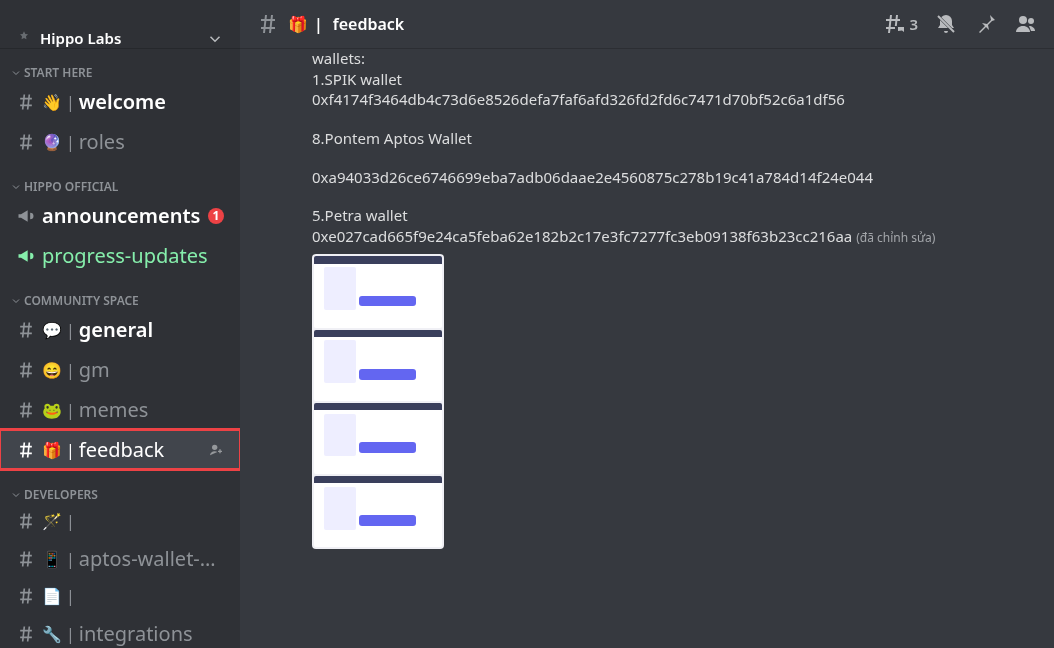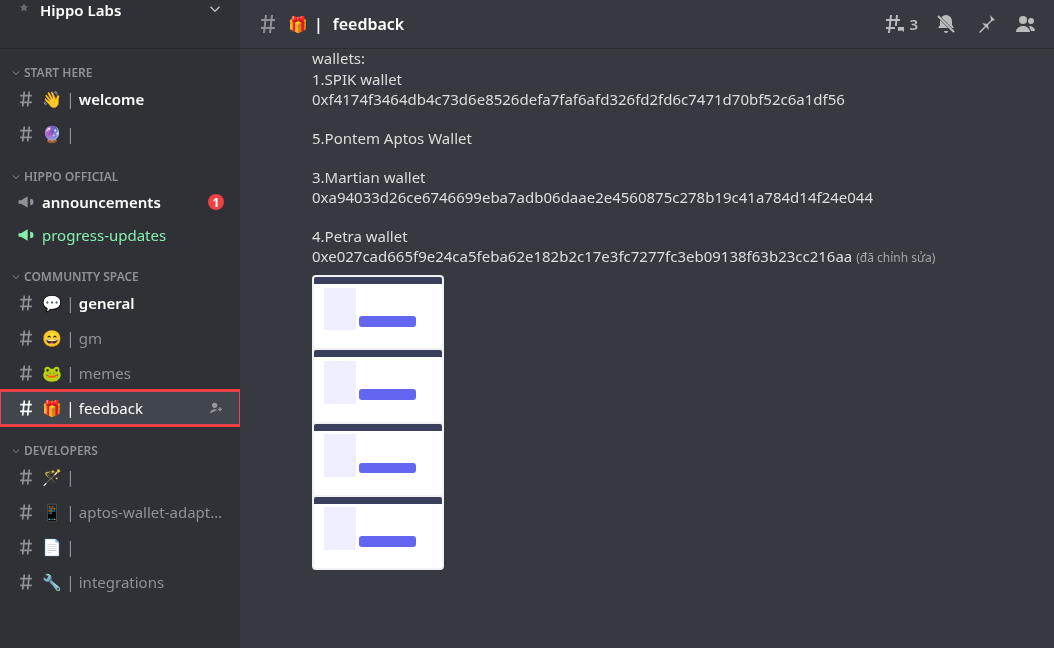--- a/index.html
+++ b/index.html
@@ -1,32 +1,32 @@
 <!DOCTYPE html>
 <html><head>
 <meta charset="utf-8">
 <style>
 *{margin:0;padding:0;box-sizing:border-box;font-family:"gg sans","Noto Sans",sans-serif}
 body{background:#36393f;color:#dcddde;width:1054px;height:648px;overflow:hidden;display:flex}
 .sidebar{width:240px;background:#2f3136;display:flex;flex-direction:column;flex-shrink:0}
-.server-header{height:48px;padding:0 16px;display:flex;align-items:flex-start;justify-content:space-between;box-shadow:0 1px 0 rgba(4,4,5,.2);cursor:pointer}
+.server-header{height:48px;padding:0 16px;display:flex;align-items:flex-end;justify-content:space-between;box-shadow:0 1px 0 rgba(4,4,5,.2);cursor:pointer}
 .server-name{display:flex;align-items:center;gap:8px;font-weight:600;color:#fff;font-size:15px}
 .server-icon{width:16px;height:16px;color:#8e9297}
 .chevron{color:#b9bbbe}
 .channels{flex:1;overflow-y:auto;padding:0 8px 24px}
 .category{padding:16px 8px 0 2px;display:flex;align-items:center;gap:2px;color:#8e9297;font-size:12px;font-weight:600;text-transform:uppercase;cursor:pointer}
 .category .arrow{width:12px;height:12px}
 .channel{display:flex;align-items:center;padding:6px 8px;margin:1px 0;border-radius:4px;color:#8e9297;cursor:pointer;position:relative}
 .channel.muted{color:#86efac}
 .channel.active{background:rgba(79,84,92,.6);color:#fff}
 .channel.highlighted{outline:3px solid #ed4245;outline-offset:-1px;border-radius:0;margin-left:-8px;margin-right:-8px;padding-left:16px;padding-right:16px}
 .hash{width:20px;height:20px;margin-right:6px;display:flex;align-items:center;justify-content:center;flex-shrink:0}
 .emoji{margin-right:4px;font-size:16px}
 .sep{color:inherit;margin-right:4px}
-.channel-name{font-size:15px;flex:1;white-space:nowrap;overflow:hidden;text-overflow:ellipsis}
+.channel-name{font-size:20px;flex:1;white-space:nowrap;overflow:hidden;text-overflow:ellipsis}
 .channel-name.bold{font-weight:600;color:#fff}
 .badge{background:#ed4245;color:#fff;font-size:12px;font-weight:700;border-radius:8px;min-width:16px;height:16px;display:flex;align-items:center;justify-content:center;padding:0 4px}
 .invite{color:#b9bbbe;opacity:.7}
 .mega{width:20px;height:20px;margin-right:6px;display:flex;align-items:center;justify-content:center}
 .main{flex:1;display:flex;flex-direction:column;background:#36393f}
 .header{height:48px;padding:0 16px;display:flex;align-items:center;box-shadow:0 1px 0 rgba(4,4,5,.2)}
 .header-left{display:flex;align-items:center;flex:1}
 .header-hash{color:#8e9297;margin-right:8px}
 .header-title{color:#fff;font-weight:600;font-size:16px;display:flex;align-items:center;gap:6px}
 .header-icons{display:flex;gap:16px;align-items:center;color:#b9bbbe}
@@ -76,20 +76,21 @@
         <span class="channel-name bold">welcome</span>
       </div>
       <div class="channel">
         <span class="hash">
           <svg width="20" height="20" viewBox="0 0 24 24" fill="none" stroke="currentColor" stroke-width="2">
             <path d="M5 8h14M5 16h14M10 3l-2 18M16 3l-2 18"></path>
           </svg>
         </span>
         <span class="emoji">🔮</span>
         <span class="sep">|</span>
+        <span class="channel-name">roles</span>
       </div>
       <div class="category">
         <svg class="arrow" viewBox="0 0 24 24" fill="none" stroke="currentColor" stroke-width="2">
           <path d="M6 9l6 6 6-6"></path>
         </svg>
         <span>HIPPO OFFICIAL</span>
       </div>
       <div class="channel">
         <span class="mega">
           <svg width="20" height="20" viewBox="0 0 24 24" fill="currentColor">
@@ -248,26 +249,25 @@
           </svg>
       </div>
     </div>
   </div>
   <div class="content">
     <div id="msg-body">
         <div class="msg-line">wallets:</div>
         <div class="msg-line">1.SPIK wallet</div>
         <div class="msg-line">0xf4174f3464db4c73d6e8526defa7faf6afd326fd2fd6c7471d70bf52c6a1df56</div>
         <div class="msg-spacer"></div>
-        <div class="msg-line">5.Pontem Aptos Wallet</div>
+        <div class="msg-line">8.Pontem Aptos Wallet</div>
         <div class="msg-spacer"></div>
-        <div class="msg-line">3.Martian wallet</div>
         <div class="msg-line">0xa94033d26ce6746699eba7adb06daae2e4560875c278b19c41a784d14f24e044</div>
         <div class="msg-spacer"></div>
-        <div class="msg-line">4.Petra wallet</div>
+        <div class="msg-line">5.Petra wallet</div>
         <div class="msg-line"><span>0xe027cad665f9e24ca5feba62e182b2c17e3fc7277fc3eb09138f63b23cc216aa</span> <span class="edited">(đã chỉnh sửa)</span></div>
       </div>
     <div class="attachment">
       <div class="thumb">
           <div class="thumb-inner"></div>
         </div>
       <div class="thumb">
           <div class="thumb-inner"></div>
         </div>
       <div class="thumb">

